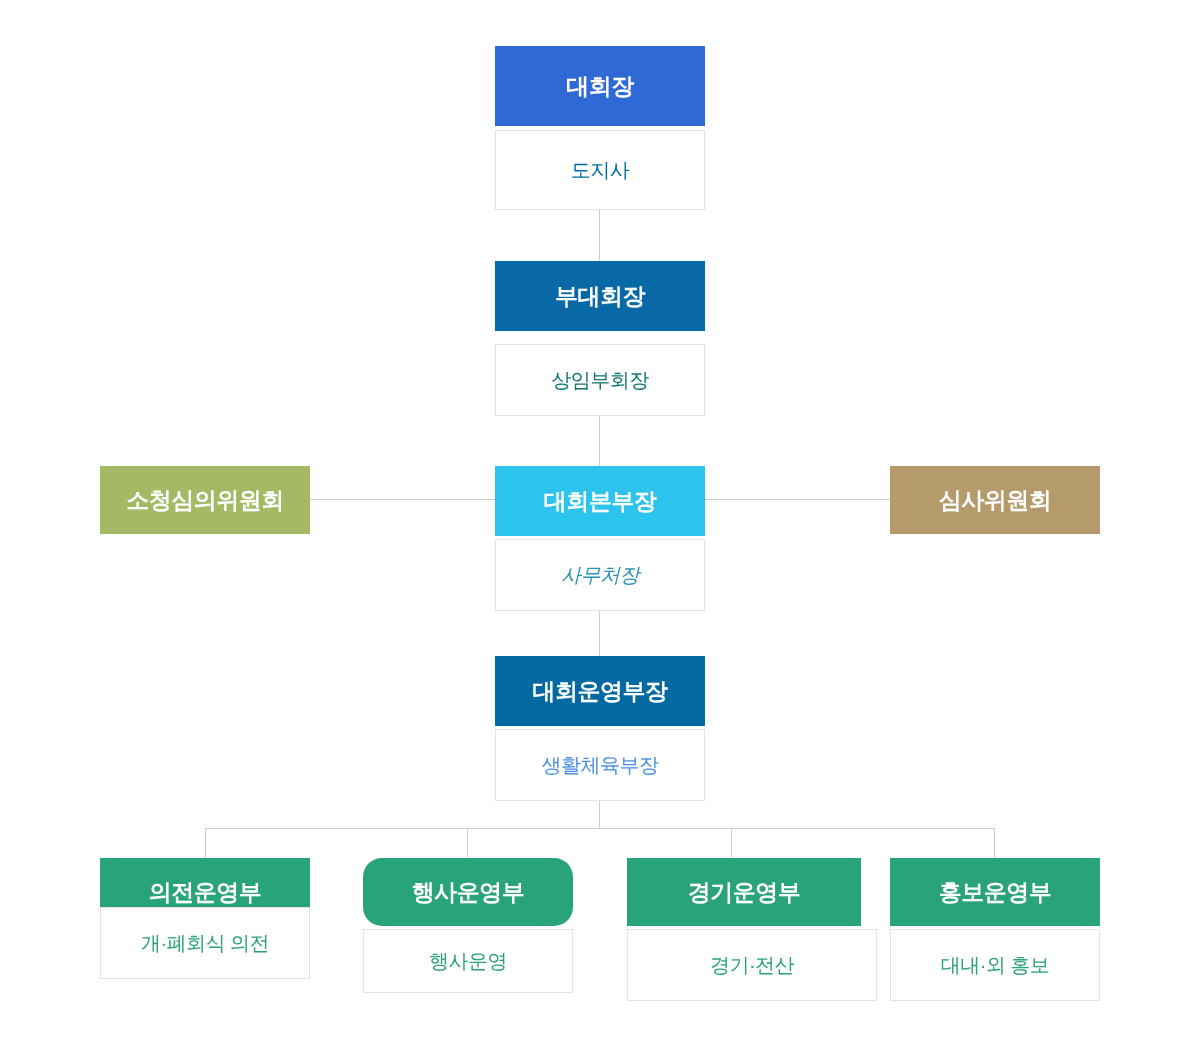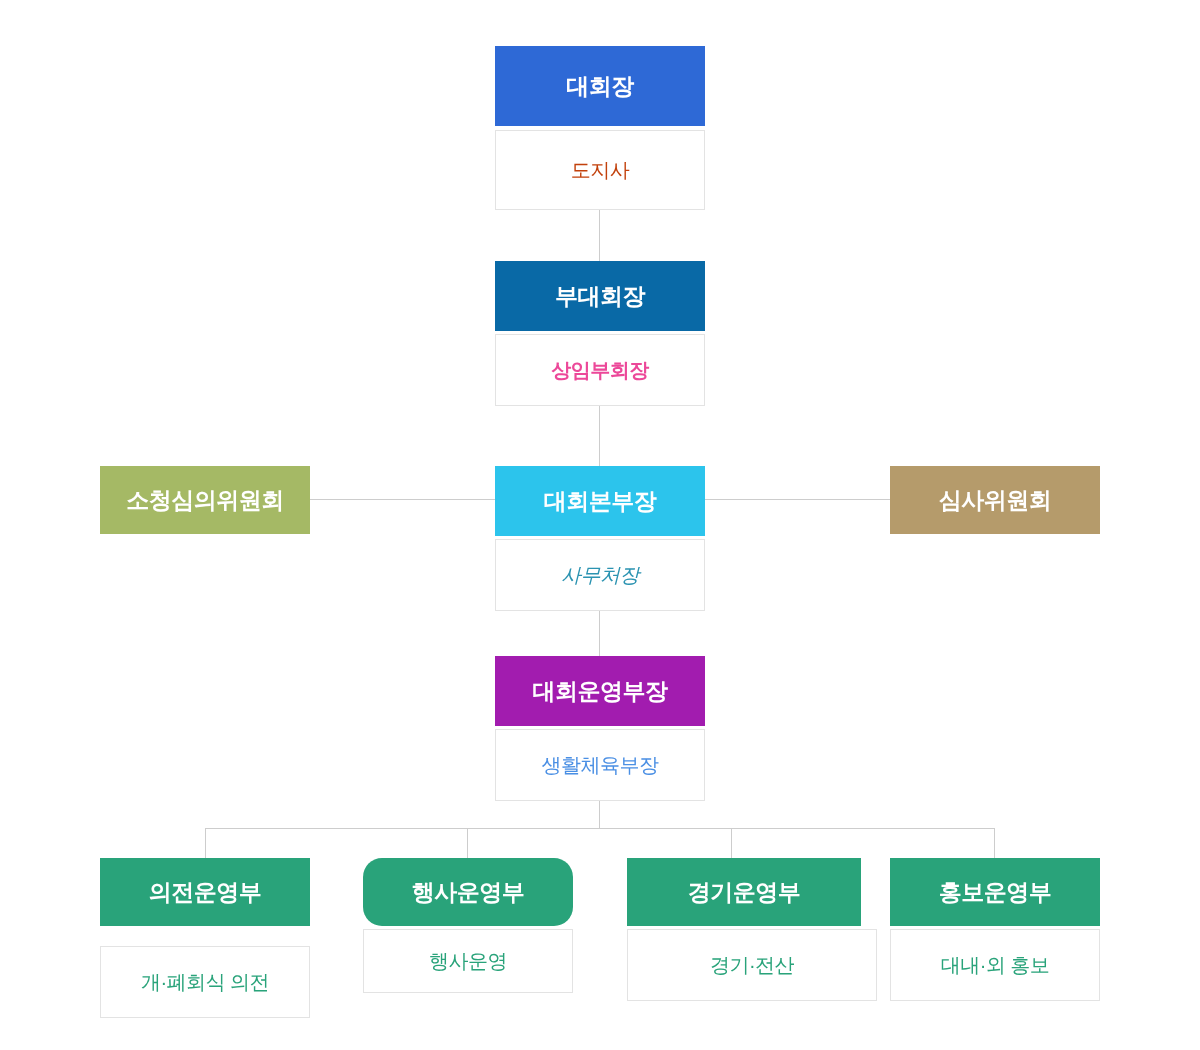--- a/index.html
+++ b/index.html
@@ -39,35 +39,35 @@
   <div class="line" style="left:705px;top:463px;width:185px;height:1px;"></div>
   <div class="line" style="left:599px;top:575px;width:1px;height:45px;"></div>
   <div class="line" style="left:599px;top:765px;width:1px;height:28px;"></div>
   <div class="line" style="left:205px;top:792px;width:790px;height:1px;"></div>
   <div class="line" style="left:205px;top:792px;width:1px;height:30px;"></div>
   <div class="line" style="left:467px;top:792px;width:1px;height:30px;"></div>
   <div class="line" style="left:731px;top:792px;width:1px;height:30px;"></div>
   <div class="line" style="left:994px;top:792px;width:1px;height:30px;"></div>
 
   <div class="hbox" style="left: 495px; top: 10px; width: 210px; height: 80px; background-color: rgb(46, 105, 214);">대회장</div>
-  <div class="sbox" style="left: 495px; top: 94px; width: 210px; height: 80px; color: #c2410c;">도지사</div>
+  <div class="sbox" style="left: 495px; top: 94px; width: 210px; height: 80px; color: #0369a1;">도지사</div>
 
   <div class="hbox" style="left: 495px; top: 225px; width: 210px; height: 70px; background-color: rgb(9, 105, 166);">부대회장</div>
-  <div class="sbox" style="left: 495px; top: 298px; width: 210px; height: 72px; color: #ec4899; font-weight: bold;">상임부회장</div>
+  <div class="sbox" style="left: 495px; top: 308px; width: 210px; height: 72px; color: #0f766e;">상임부회장</div>
 
   <div class="hbox" style="left: 100px; top: 430px; width: 210px; height: 68px; background-color: rgb(165, 185, 101);">소청심의위원회</div>
   <div class="hbox" style="left: 495px; top: 430px; width: 210px; height: 70px; background-color: rgb(44, 196, 236);">대회본부장</div>
   <div class="hbox" style="left: 890px; top: 430px; width: 210px; height: 68px; background-color: rgb(181, 155, 107);">심사위원회</div>
   <div class="sbox" style="left: 495px; top: 503px; width: 210px; height: 72px; color: rgb(43, 147, 177); font-style: italic;">사무처장</div>
 
-  <div class="hbox" style="left: 495px; top: 620px; width: 210px; height: 70px; background-color: #a21caf;">대회운영부장</div>
+  <div class="hbox" style="left: 495px; top: 620px; width: 210px; height: 70px; background-color: #0369a1;">대회운영부장</div>
   <div class="sbox" style="left: 495px; top: 693px; width: 210px; height: 72px; color: rgb(74, 143, 228);">생활체육부장</div>
 
   <div class="hbox" style="left: 100px; top: 822px; width: 210px; height: 68px; background-color: rgb(41, 163, 122);">의전운영부</div>
-  <div class="sbox" style="left: 100px; top: 910px; width: 210px; height: 72px; color: rgb(41, 163, 122);">개·폐회식 의전</div>
+  <div class="sbox" style="left: 100px; top: 871px; width: 210px; height: 72px; color: rgb(41, 163, 122);">개·폐회식 의전</div>
 
   <div class="hbox" style="left: 363px; top: 822px; width: 210px; height: 68px; background-color: rgb(41, 163, 122); border-radius: 19px;">행사운영부</div>
   <div class="sbox" style="left: 363px; top: 893px; width: 210px; height: 64px; color: rgb(41, 163, 122);">행사운영</div>
 
   <div class="hbox" style="left: 627px; top: 822px; width: 234px; height: 68px; background-color: rgb(41, 163, 122);">경기운영부</div>
   <div class="sbox" style="left: 627px; top: 893px; width: 250px; height: 72px; color: rgb(41, 163, 122);">경기·전산</div>
 
   <div class="hbox" style="left: 890px; top: 822px; width: 210px; height: 68px; background-color: rgb(41, 163, 122);">홍보운영부</div>
   <div class="sbox" style="left: 890px; top: 893px; width: 210px; height: 72px; color: rgb(41, 163, 122);">대내·외 홍보</div>
 

